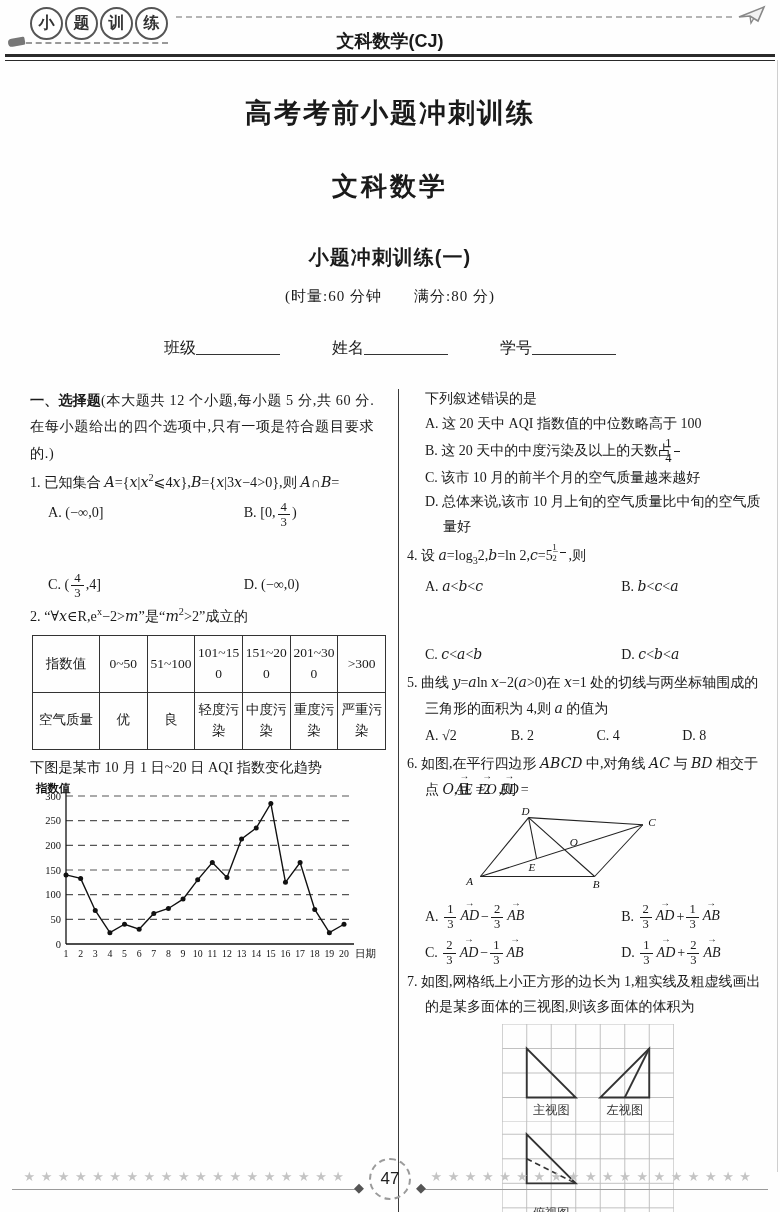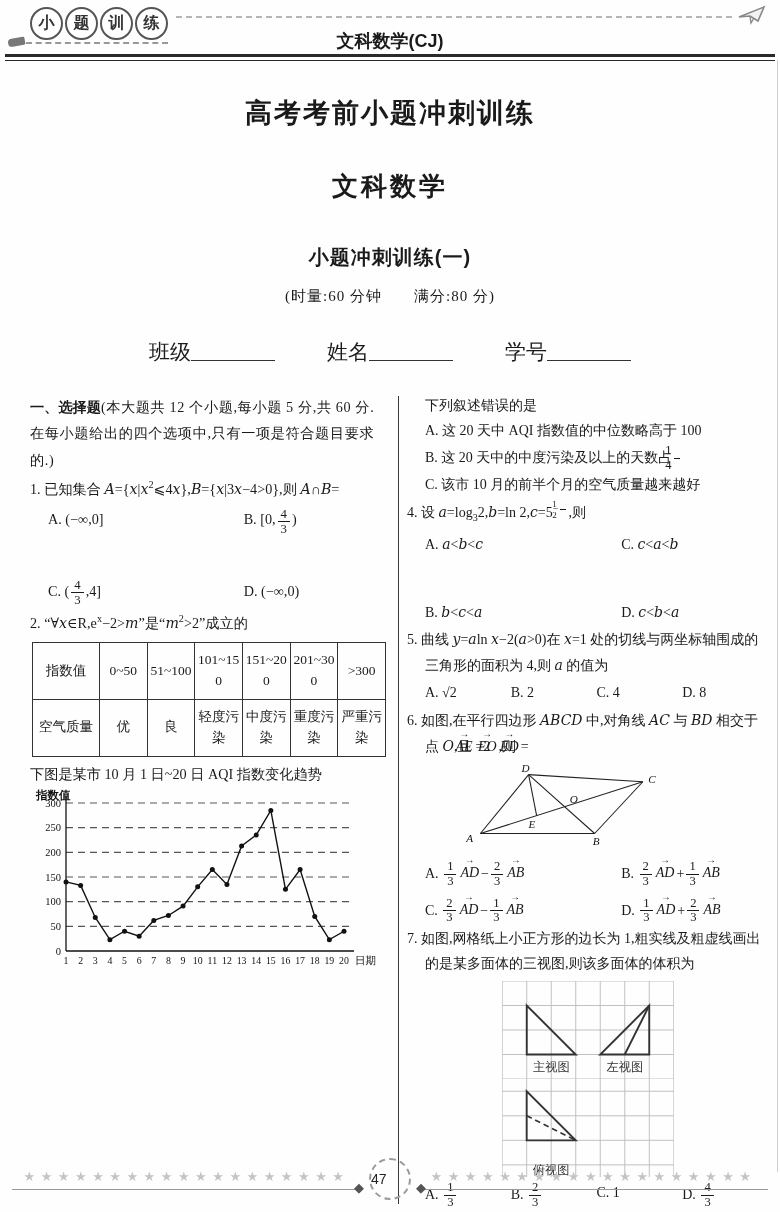--- a/index.html
+++ b/index.html
@@ -24,21 +24,21 @@
     font-family:"Liberation Sans","DejaVu Sans",sans-serif;font-weight:bold;font-size:18px;}
   .double-rule{margin:2px 5px 0 5px;border-top:3px solid #2a2a2a;border-bottom:1.5px solid #2a2a2a;height:3px;}
   
   .t1{margin-top:34px;text-align:center;font-family:"Liberation Sans","DejaVu Sans",sans-serif;
       font-weight:bold;font-size:27px;letter-spacing:2px;}
   .t2{margin-top:38px;text-align:center;font-family:"Liberation Sans","DejaVu Sans",sans-serif;
       font-weight:bold;font-size:26px;letter-spacing:3px;}
   .t3{margin-top:40px;text-align:center;font-family:"Liberation Sans","DejaVu Sans",sans-serif;
       font-weight:bold;font-size:20px;letter-spacing:1px;}
   .t4{margin-top:16px;text-align:center;font-size:15px;letter-spacing:1px;}
-  .info{margin-top:32px;display:flex;justify-content:center;gap:52px;font-size:21px;}
+  .info{margin-top:32px;display:flex;justify-content:center;gap:52px;font-size:16px;}
   .info .uline{display:inline-block;width:84px;border-bottom:1.2px solid #333;height:1em;vertical-align:-2px;}
   
   .main{display:flex;margin-top:28px;padding:0 12px 0 30px;align-items:stretch;}
   .col-left{width:360px;line-height:1.86;}
   .divider{width:1px;background:#3a3a3a;margin:2px 8px 8px 8px;}
   .col-right{flex:1;line-height:1.78;font-size:14px;}
   p{margin:0;}
   .stmt{padding-left:18px;text-indent:-18px;margin-top:2px;}
   .sec b{font-family:"Liberation Sans","DejaVu Sans",sans-serif;}
   .sec .intro{letter-spacing:0.6px;}
@@ -72,21 +72,21 @@
   svg text.ptlabel{font-size:12.5px;fill:#111;font-style:italic;font-family:"Liberation Serif",serif;}
   
   .footer{position:absolute;left:12px;right:12px;bottom:12px;display:flex;align-items:center;}
   .fseg{flex:1;}
   .stars{color:#c4c4c4;font-size:13px;letter-spacing:5.5px;text-align:center;white-space:nowrap;
          overflow:hidden;height:18px;}
   .fline{border-top:1.5px solid #9a9a9a;position:relative;margin-top:2px;}
   .fline .dmd{position:absolute;top:-9px;color:#555;font-size:13px;line-height:1;}
   .fline .dmd.right{right:-3px;} .fline .dmd.left{left:-3px;}
   .pagenum{width:38px;height:38px;border:2.5px dashed #9a9a9a;border-radius:50%;margin:0 8px;
-           display:flex;align-items:center;font-size:14px;
+           display:flex;align-items:center;justify-content:center;font-size:17px;
            font-family:"Liberation Sans",sans-serif;color:#222;flex:0 0 auto;}
   .page-edge{position:absolute;top:60px;bottom:40px;right:2px;width:1px;background:#cfcfcf;}
 </style>
 </head>
 <body>
 
 <div class="header">
   <span class="pen-blob"></span>
   <div class="logo">
     <span class="circ">小</span>
@@ -228,30 +228,31 @@
 
   <div class="col-right">
     <p style="padding-left:18px;">下列叙述错误的是</p>
     <div>
       <p class="ropt">A. 这 20 天中 AQI 指数值的中位数略高于 100</p>
       <p class="ropt">B. 这 20 天中的中度污染及以上的天数占<span class="frac">
             <span class="fn">1</span>
             <span class="fd">4</span>
           </span></p>
       <p class="ropt">C. 该市 10 月的前半个月的空气质量越来越好</p>
+      <p class="ropt">D. 总体来说,该市 10 月上旬的空气质量比中旬的空气质量好</p>
     </div>
 
     <p class="stmt">4. 设 <i>a</i>=log<sub>3</sub>2,<i>b</i>=ln 2,<i>c</i>=5<sup>−<span class="frac">
             <span class="fn">1</span>
             <span class="fd">2</span>
           </span></sup>,则</p>
     <div class="opts2">
       <span>A. <i>a</i>&lt;<i>b</i>&lt;<i>c</i></span>
+      <span>B. <i>b</i>&lt;<i>c</i>&lt;<i>a</i></span>
       <span>C. <i>c</i>&lt;<i>a</i>&lt;<i>b</i></span>
-      <span>B. <i>b</i>&lt;<i>c</i>&lt;<i>a</i></span>
       <span>D. <i>c</i>&lt;<i>b</i>&lt;<i>a</i></span>
     </div>
 
     <p class="stmt">5. 曲线 <i>y</i>=<i>a</i>ln <i>x</i>−2(<i>a</i>&gt;0)在 <i>x</i>=1 处的切线与两坐标轴围成的三角形的面积为 4,则 <i>a</i> 的值为</p>
     <div class="opts4">
       <span>A. √2</span>
       <span>B. 2</span>
       <span>C. 4</span>
       <span>D. 8</span>
     </div>

